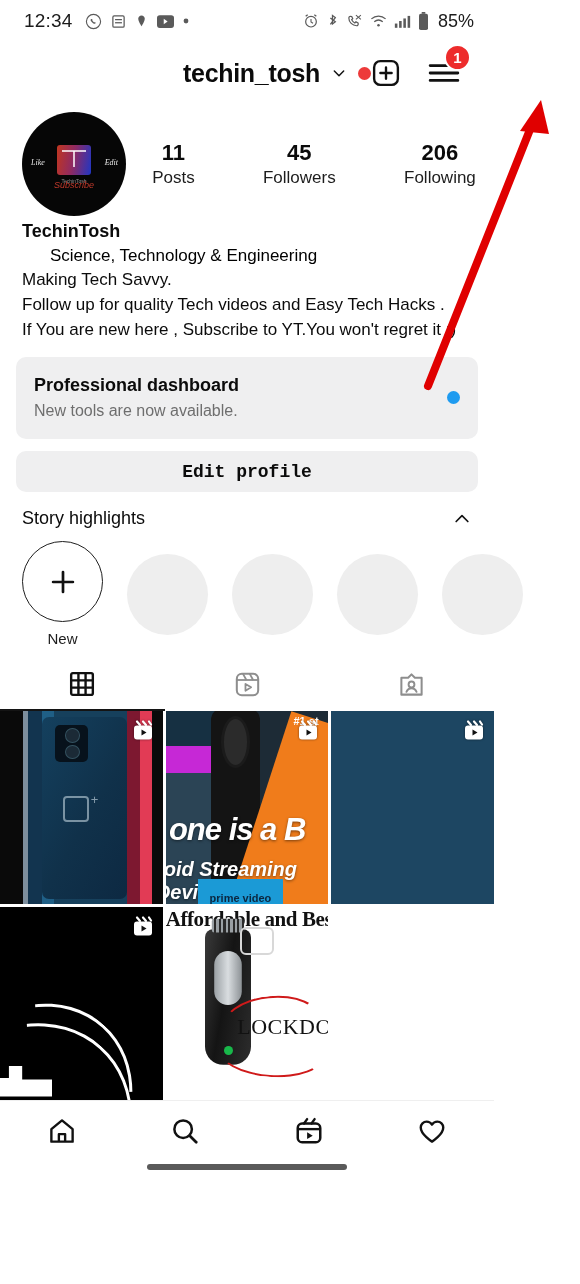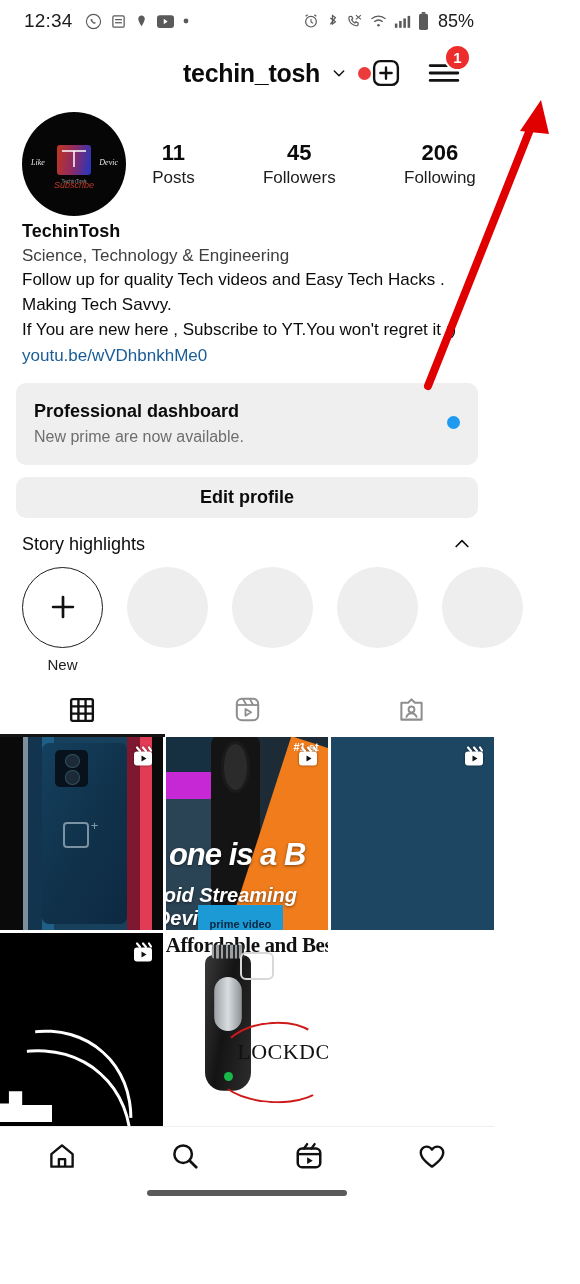--- a/index.html
+++ b/index.html
@@ -84,45 +84,45 @@
     font-size:5px; color:#8d8d8d;
   }
   .stats { display:flex; flex:1; justify-content:space-around; align-items:center; padding-left:16px;gap:48px; }
   .stat { text-align:center; }
   .stat-num { font-size:22px; font-weight:700; color:#0b0b0b; line-height:1.25; }
   .stat-lbl { font-size:17px; color:#1d1d1d; line-height:1.3; }
 
   
   .bio { padding:6px 22px 0 22px; }
   .bio-name { font-size:18px; font-weight:700; color:#0b0b0b; line-height:1.45; }
-  .bio-cat { font-size:17px; color:#404040; line-height:1.42; }
+  .bio-cat { font-size:17px; color:#000000; line-height:1.42;margin-left:28px; }
   .bio-line { font-size:17px; color:#0b0b0b; line-height:1.47; }
   .bio-link { font-size:17px; color:#1a5d96; line-height:1.5; }
 
   
   .card-wrap { padding:14px 16px 0 16px; }
   .dash-card {
     background:#efeff0; border-radius:10px; padding:15px 18px 17px 18px;
     display:flex; align-items:center; justify-content:space-between;
   }
   .dash-title { font-size:18px; font-weight:700; color:#0b0b0b; line-height:1.5; }
   .dash-sub { font-size:16px; color:#6e6e6e; line-height:1.45; }
   .blue-dot { width:13px; height:13px; border-radius:50%; background:#1e9bf0; }
   .edit-btn {
     margin-top:12px; background:#efeff0; border-radius:10px;
     height:41px; display:flex; align-items:center; justify-content:center;
-    font-size:18px; font-weight:700; color:#0b0b0b;
+    font-size:18px; font-weight:700; color:#0b0b0b;font-family:Liberation Mono, monospace;
   }
 
   
   .hl { padding:16px 22px 0 22px; }
   .hl-head { display:flex; align-items:center; justify-content:space-between; }
   .hl-title { font-size:18px; font-weight:400; color:#0b0b0b; }
   .hl-sub { font-size:17px; color:#232323; margin-top:5px; }
-  .hl-row { display:flex; gap:24px; margin-top:12px; }
+  .hl-row { display:flex; gap:24px; margin-top:12px;align-items:center; }
   .hl-item { width:81px; text-align:center; }
   .hl-new {
     width:81px; height:81px; border-radius:50%;
     border:1.6px solid #1e1e1e; display:flex; align-items:center; justify-content:center;
   }
   .hl-circle { width:81px; height:81px; border-radius:50%; background:#eeeeee; }
   .hl-lbl { font-size:15px; color:#1d1d1d; margin-top:8px; }
 
   
   .tabs { display:flex; margin-top:10px; height:54px; flex:0 0 54px; }
@@ -329,21 +329,21 @@
       </span>
       <span class="badge">1</span>
     </div>
   </div>
 
   <div class="profile-row">
     <div class="avatar">
       <div class="av-logo"></div>
       <span class="av-brand">TechinTosh</span>
       <span class="av-like">Like</span>
-      <span class="av-share">Devic</span>
+      <span class="av-share">Edit</span>
       <span class="av-sub">Subscribe</span>
     </div>
     <div class="stats">
       <div class="stat">
         <div class="stat-num">11</div>
         <div class="stat-lbl">Posts</div>
       </div>
       <div class="stat">
         <div class="stat-num">45</div>
         <div class="stat-lbl">Followers</div>
@@ -351,31 +351,30 @@
       <div class="stat">
         <div class="stat-num">206</div>
         <div class="stat-lbl">Following</div>
       </div>
     </div>
   </div>
 
   <div class="bio">
     <div class="bio-name">TechinTosh</div>
     <div class="bio-cat">Science, Technology &amp; Engineering</div>
+    <div class="bio-line">Making Tech Savvy.</div>
     <div class="bio-line">Follow up for quality Tech videos and Easy Tech Hacks .</div>
-    <div class="bio-line">Making Tech Savvy.</div>
     <div class="bio-line">If You are new here , Subscribe to YT.You won't regret it :)</div>
-    <div class="bio-link">youtu.be/wVDhbnkhMe0</div>
   </div>
 
   <div class="card-wrap">
     <div class="dash-card">
       <div>
         <div class="dash-title">Professional dashboard</div>
-        <div class="dash-sub">New prime are now available.</div>
+        <div class="dash-sub">New tools are now available.</div>
       </div>
       <span class="blue-dot"></span>
     </div>
     <div class="edit-btn">Edit profile</div>
   </div>
 
   <div class="hl">
     <div class="hl-head">
       <span class="hl-title">Story highlights</span>
       <span class="ico">

